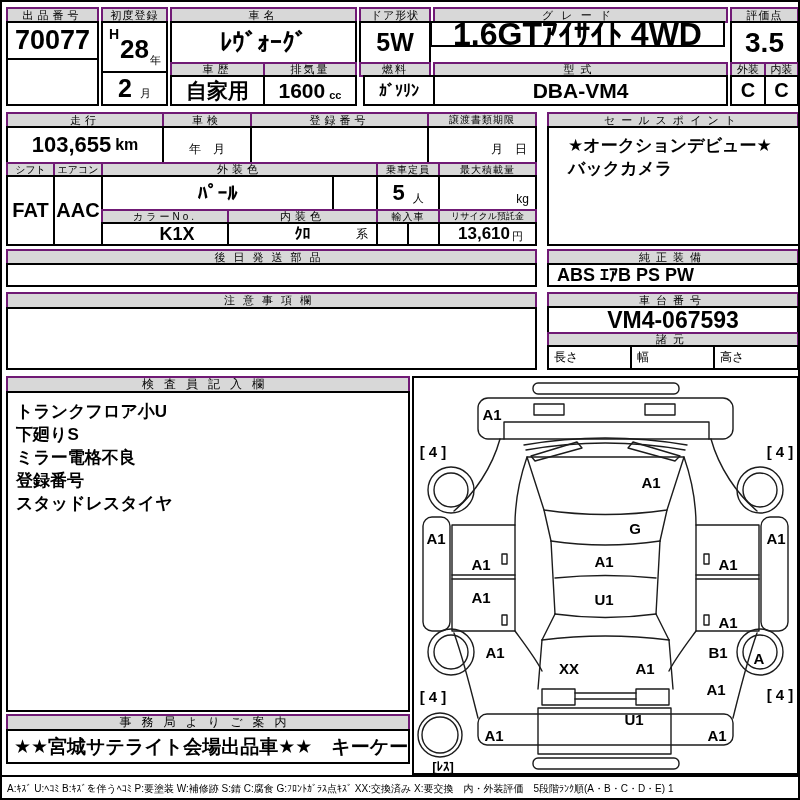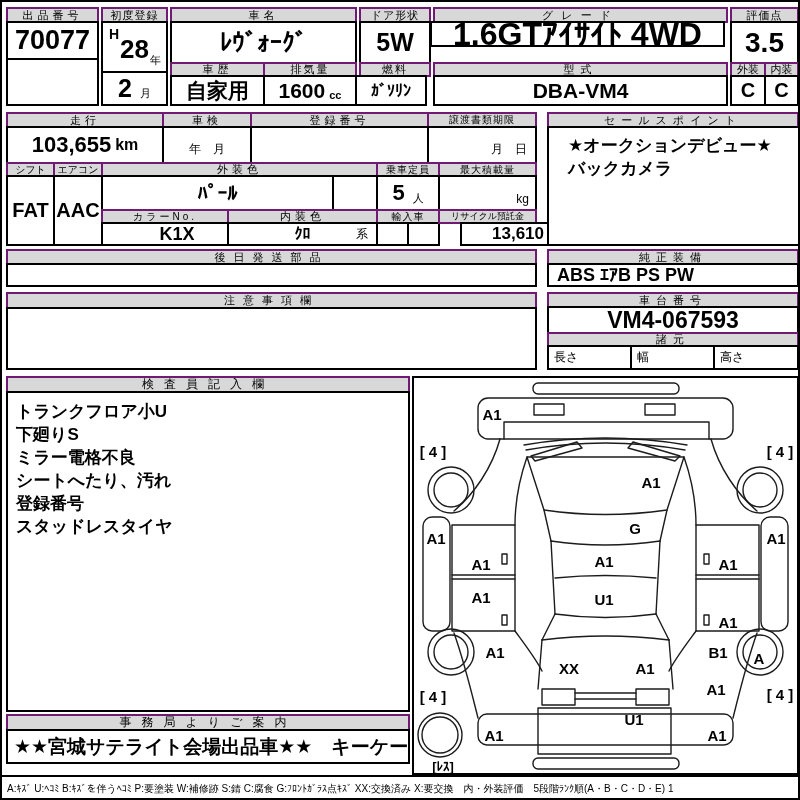--- a/index.html
+++ b/index.html
@@ -49,21 +49,21 @@
   <div class="cell val" style="left:168px;top:73px;width:95px;height:31px;font-size:21px">自家用</div>
   <div class="hdr" style="left:261px;top:60px;width:94px;height:15px;letter-spacing:2px">排気量</div>
   <div class="cell val" style="left:261px;top:73px;width:94px;height:31px;font-size:21px">
     <span>1600</span>
     <span style="font-size:11px;margin-left:4px;margin-top:8px">cc</span>
   </div>
 
   <div class="hdr" style="left:357px;top:5px;width:72px;height:16px;letter-spacing:1px">ドア形状</div>
   <div class="cell val" style="left:357px;top:19px;width:72px;height:43px;font-size:25px">5W</div>
   <div class="hdr" style="left:357px;top:60px;width:72px;height:15px;letter-spacing:2px">燃料</div>
-  <div class="cell val" style="left:353px;top:73px;width:72px;height:31px;font-size:16px">ｶﾞｿﾘﾝ</div>
+  <div class="cell val" style="left:361px;top:73px;width:72px;height:31px;font-size:16px">ｶﾞｿﾘﾝ</div>
 
   <div class="hdr" style="left:431px;top:5px;width:295px;height:16px;letter-spacing:8px">グレード</div>
   <div class="cell val" style="left:428px;top:19px;width:295px;height:26px;font-size:32px">1.6GTｱｲｻｲﾄ 4WD</div>
   <div class="hdr" style="left:431px;top:60px;width:295px;height:15px;letter-spacing:6px">型式</div>
   <div class="cell val" style="left:431px;top:73px;width:295px;height:31px;font-size:21px">DBA-VM4</div>
 
   <div class="hdr" style="left:728px;top:5px;width:69px;height:16px;letter-spacing:1px">評価点</div>
   <div class="cell val" style="left:728px;top:19px;width:69px;height:43px;font-size:28px">3.5</div>
   <div class="hdr" style="left:728px;top:60px;width:36px;height:15px;letter-spacing:0">外装</div>
   <div class="hdr" style="left:762px;top:60px;width:35px;height:15px;letter-spacing:0">内装</div>
@@ -102,21 +102,21 @@
   <div class="cell val" style="left:99px;top:220px;width:152px;height:24px;font-size:18px">K1X</div>
   <div class="hdr" style="left:225px;top:207px;width:151px;height:15px">内装色</div>
   <div class="cell val" style="left:225px;top:220px;width:151px;height:24px;font-size:16px;position:absolute">
     <span>ｸﾛ</span>
     <span style="position:absolute;right:8px;font-size:12px;font-weight:normal">系</span>
   </div>
   <div class="hdr" style="left:374px;top:207px;width:64px;height:15px;letter-spacing:1px;font-size:10px">輸入車</div>
   <div class="cell" style="left:374px;top:220px;width:33px;height:24px"></div>
   <div class="cell" style="left:405px;top:220px;width:33px;height:24px"></div>
   <div class="hdr" style="left:436px;top:207px;width:99px;height:15px;letter-spacing:0;font-size:9px">リサイクル預託金</div>
-  <div class="cell val right" style="left:458px;top:220px;width:99px;height:24px;font-size:17px;padding-right:0">
+  <div class="cell val right" style="left:436px;top:220px;width:99px;height:24px;font-size:17px;padding-right:12px">
     <span>13,610</span>
     <span style="font-size:11px;font-weight:normal;margin-left:2px;margin-top:4px">円</span>
   </div>
 
   <div class="hdr" style="left:545px;top:110px;width:252px;height:16px;letter-spacing:6px">セールスポイント</div>
   <div class="cell val lines" style="left:545px;top:124px;width:302px;height:120px;font-size:17px;padding:6px 19px">
     <div>★オークションデビュー★</div>
     <div>バックカメラ</div>
   </div>
 
@@ -133,21 +133,20 @@
   <div class="hdr" style="left:545px;top:330px;width:252px;height:15px;letter-spacing:6px">諸元</div>
   <div class="cell left" style="left:545px;top:343px;width:85px;height:25px;font-size:12px;padding-left:5px">長さ</div>
   <div class="cell left" style="left:628px;top:343px;width:85px;height:25px;font-size:12px;padding-left:5px">幅</div>
   <div class="cell left" style="left:711px;top:343px;width:86px;height:25px;font-size:12px;padding-left:5px">高さ</div>
 
   <div class="hdr" style="left:4px;top:374px;width:404px;height:17px;letter-spacing:10px;font-size:12px">検査員記入欄</div>
   <div class="cell val lines" style="left:4px;top:389px;width:404px;height:321px;font-size:17px;padding:7px 8px">
     <div>トランクフロア小U</div>
     <div>下廻りS</div>
     <div>ミラー電格不良</div>
-    <div>シートへたり、汚れ</div>
     <div>登録番号</div>
     <div>スタッドレスタイヤ</div>
   </div>
 
   <div class="hdr" style="left:4px;top:712px;width:404px;height:17px;letter-spacing:10px;font-size:12px">事務局よりご案内</div>
   <div class="cell val left" style="left:4px;top:727px;width:404px;height:35px;font-size:19px;padding-left:6px">★★宮城サテライト会場出品車★★　キーケース</div>
 
   <div class="cell" style="left:410px;top:374px;width:387px;height:399px;padding:0">
     <svg width="383" height="395" viewBox="0 0 383 395">
       <g class="ol">

